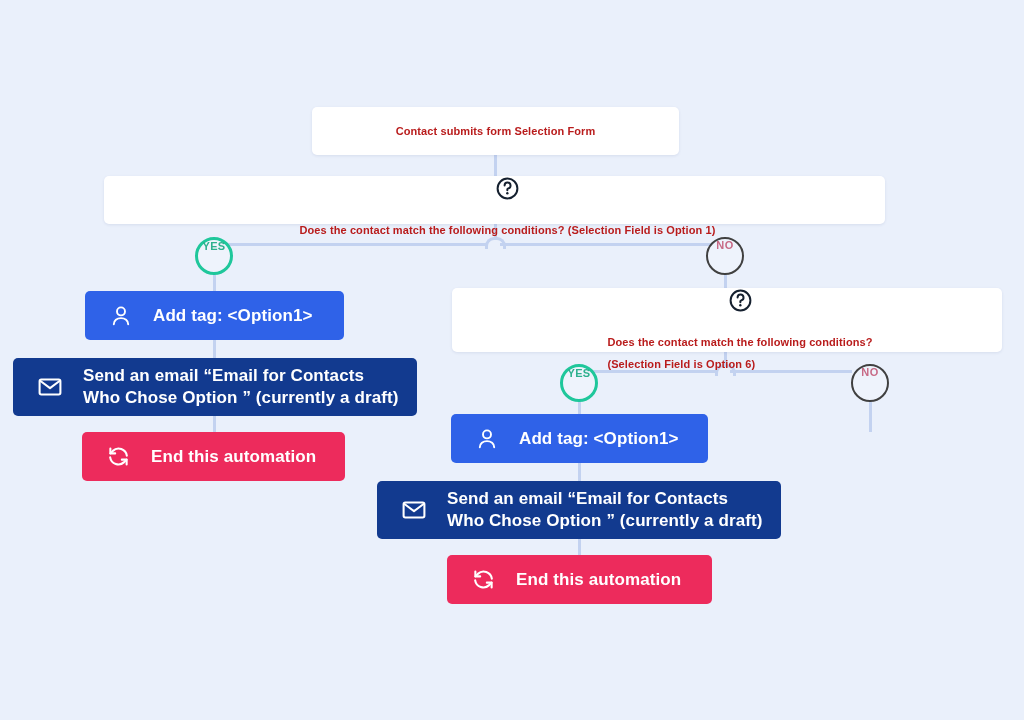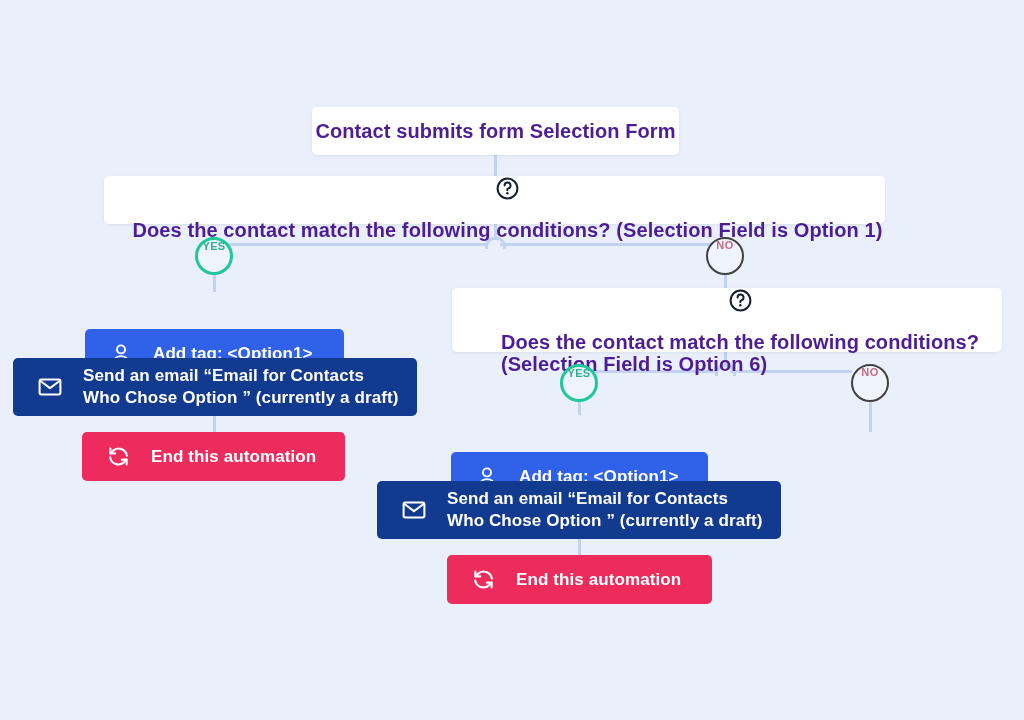--- a/index.html
+++ b/index.html
@@ -32,26 +32,26 @@
     letter-spacing:.1px;
     white-space:pre-line;
   }
 
   
   .card{
     background:#ffffff;
     color:#1c2333;
     box-shadow:0 1px 3px rgba(40,60,120,.10);
   }
-  .card .node-label{font-size:20px;line-height:22px;color:#4c1d95;}
+  .card .node-label{font-size:11px;line-height:22px;color:#b91c1c;}
   .card.trigger{justify-content:center;}
   .card.cond{padding-left:26px;gap:18px;flex-direction:column;}
 
   
-  .blue{background:#2f62e8;color:#fff;padding-left:24px;gap:20px;margin-top:38px;}
+  .blue{background:#2f62e8;color:#fff;padding-left:24px;gap:20px;}
   .navy{background:#123a8f;color:#fff;padding-left:24px;gap:20px;}
   .crimson{background:#ed2b5c;color:#fff;padding-left:24px;gap:20px;}
   .blue .node-label,.navy .node-label,.crimson .node-label{
     font-size:17px;line-height:22px;color:#ffffff;
   }
 
   
   .icon{flex:0 0 auto;display:flex;align-items:center;justify-content:center;}
   .icon svg{display:block;}
 

